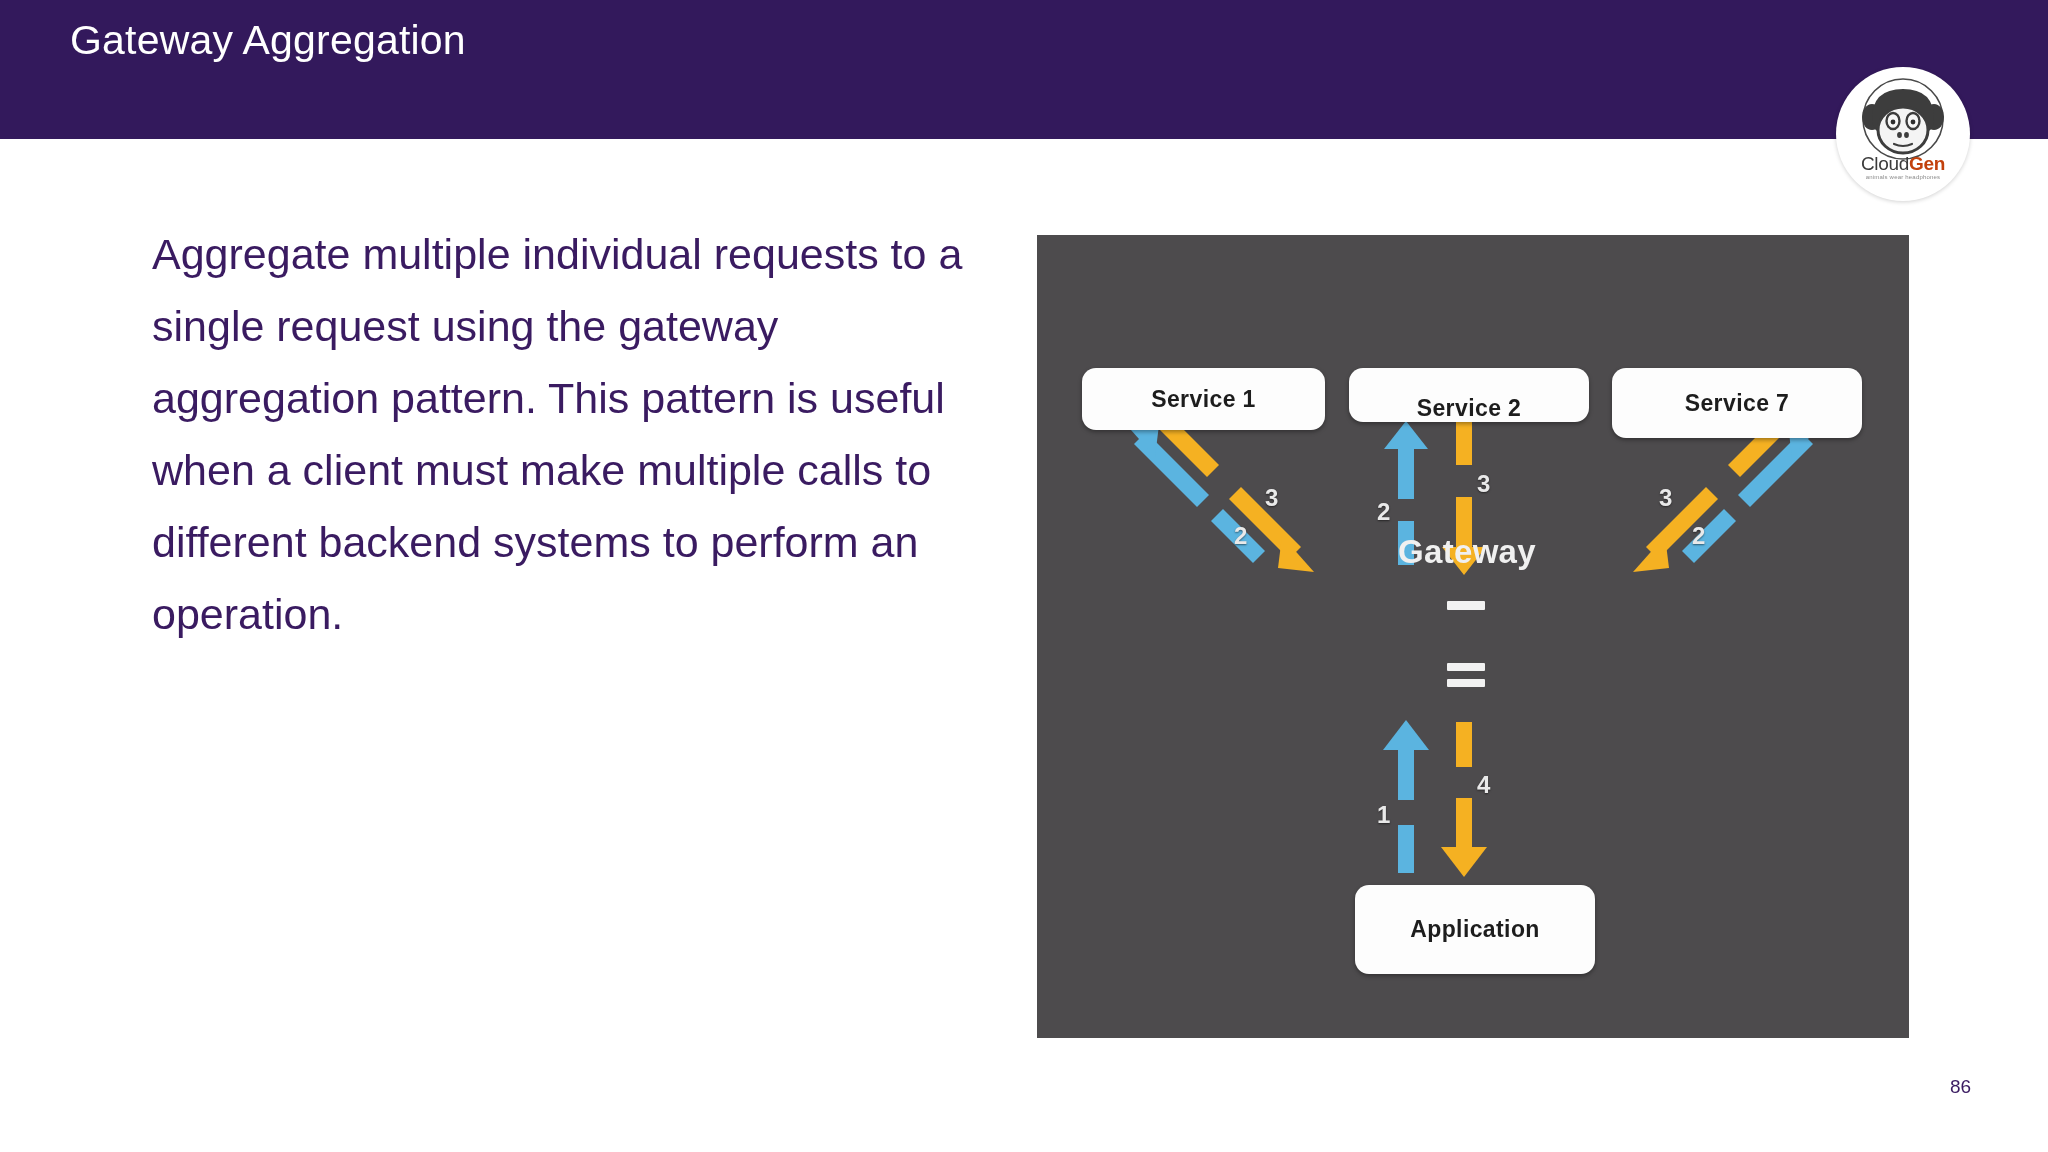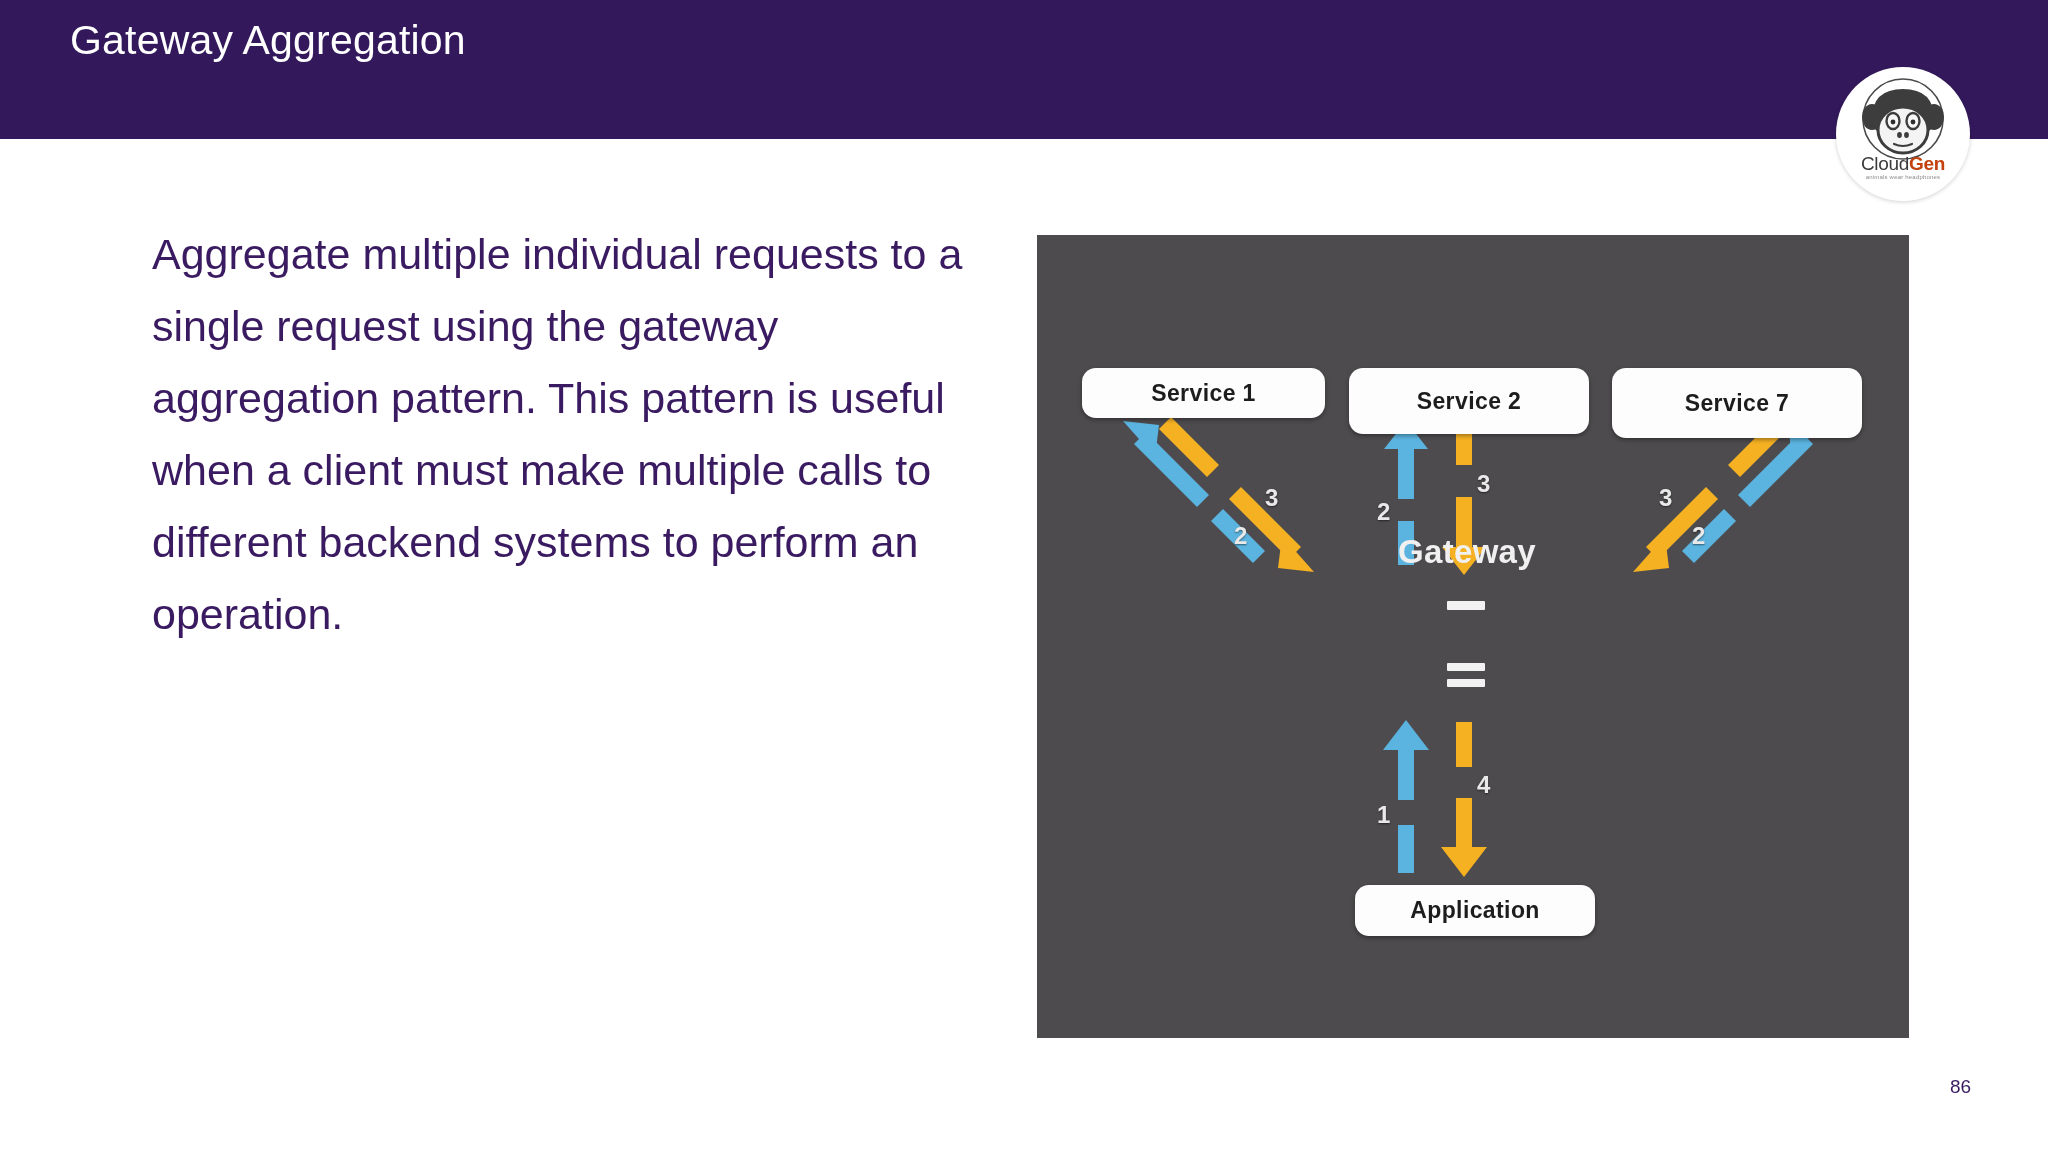--- a/index.html
+++ b/index.html
@@ -103,24 +103,24 @@
     border-radius: 14px;
     box-shadow: 0 2px 4px rgba(0,0,0,0.35);
     display: flex;
     align-items: center;
     justify-content: center;
     color: #1d1d1d;
     font-size: 23px;
     font-weight: 700;
     letter-spacing: 0.4px;
   }
-  #svc1 { left: 45px;  top: 133px; width: 243px; height: 50px; }
-  #svc2 { left: 312px; top: 133px; width: 240px; height: 66px; }
+  #svc1 { left: 45px;  top: 133px; width: 243px; height: 62px; }
+  #svc2 { left: 312px; top: 133px; width: 240px; height: 54px; align-items: flex-end; }
   #svc3 { left: 575px; top: 133px; width: 250px; height: 70px; }
-  #app  { left: 318px; top: 650px; width: 240px; height: 51px; }
+  #app  { left: 318px; top: 650px; width: 240px; height: 89px; }
 
   .gw-dash {
     position: absolute;
     background: #f2f2f2;
     border-radius: 1px;
   }
   #gw-dash-1 { left: 410px; top: 366px; width: 38px; height: 9px; }
   #gw-dash-2 { left: 410px; top: 428px; width: 38px; height: 8px; }
   #gw-dash-3 { left: 410px; top: 444px; width: 38px; height: 8px; }
 

